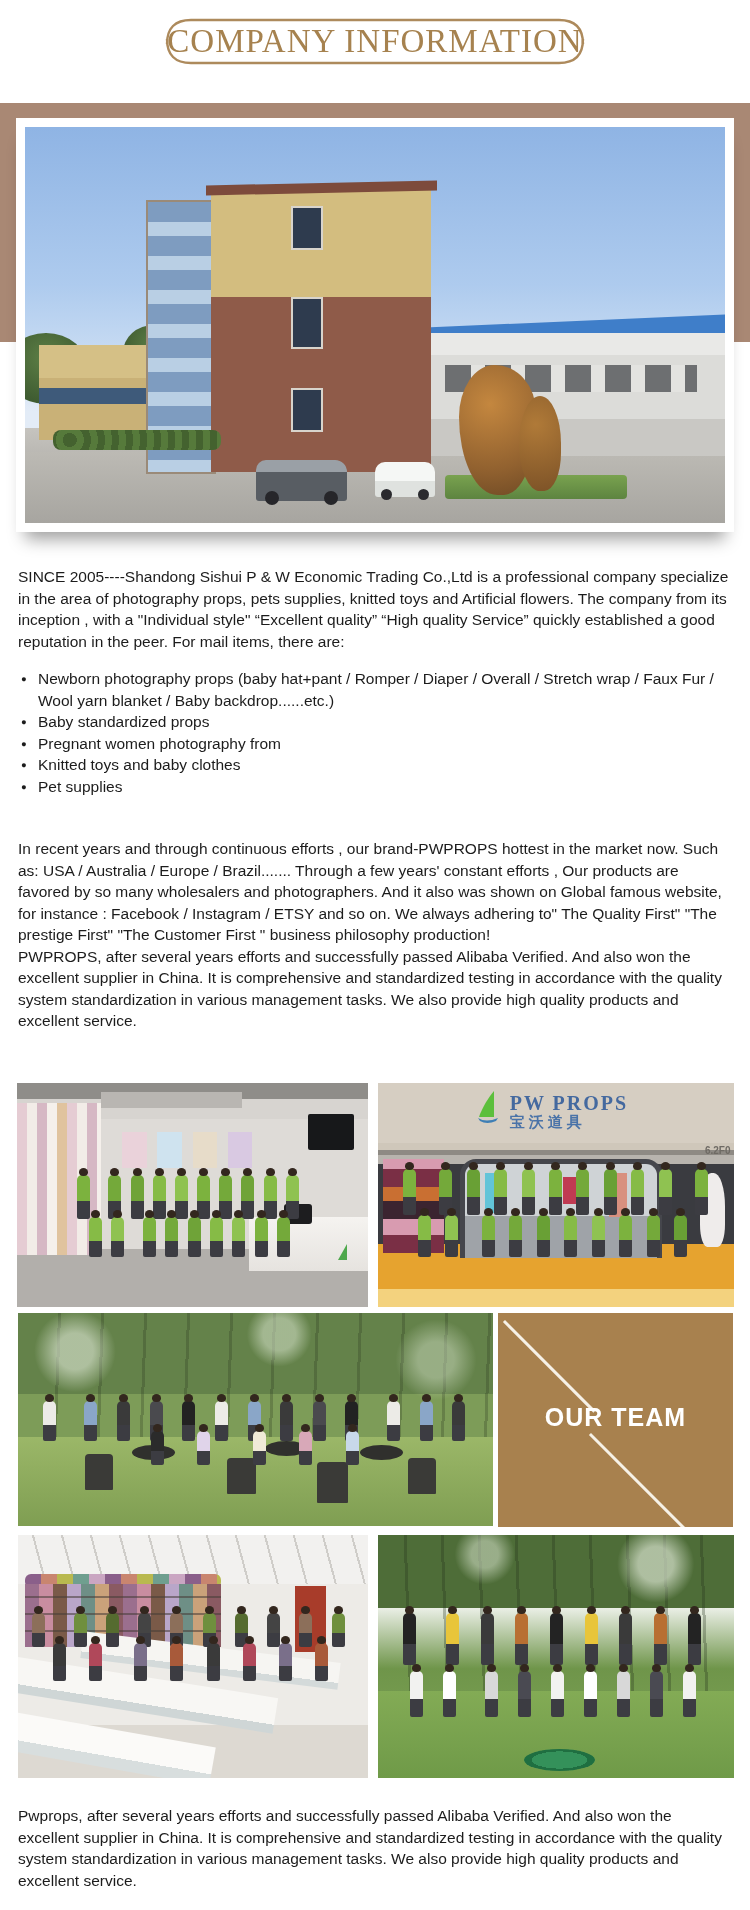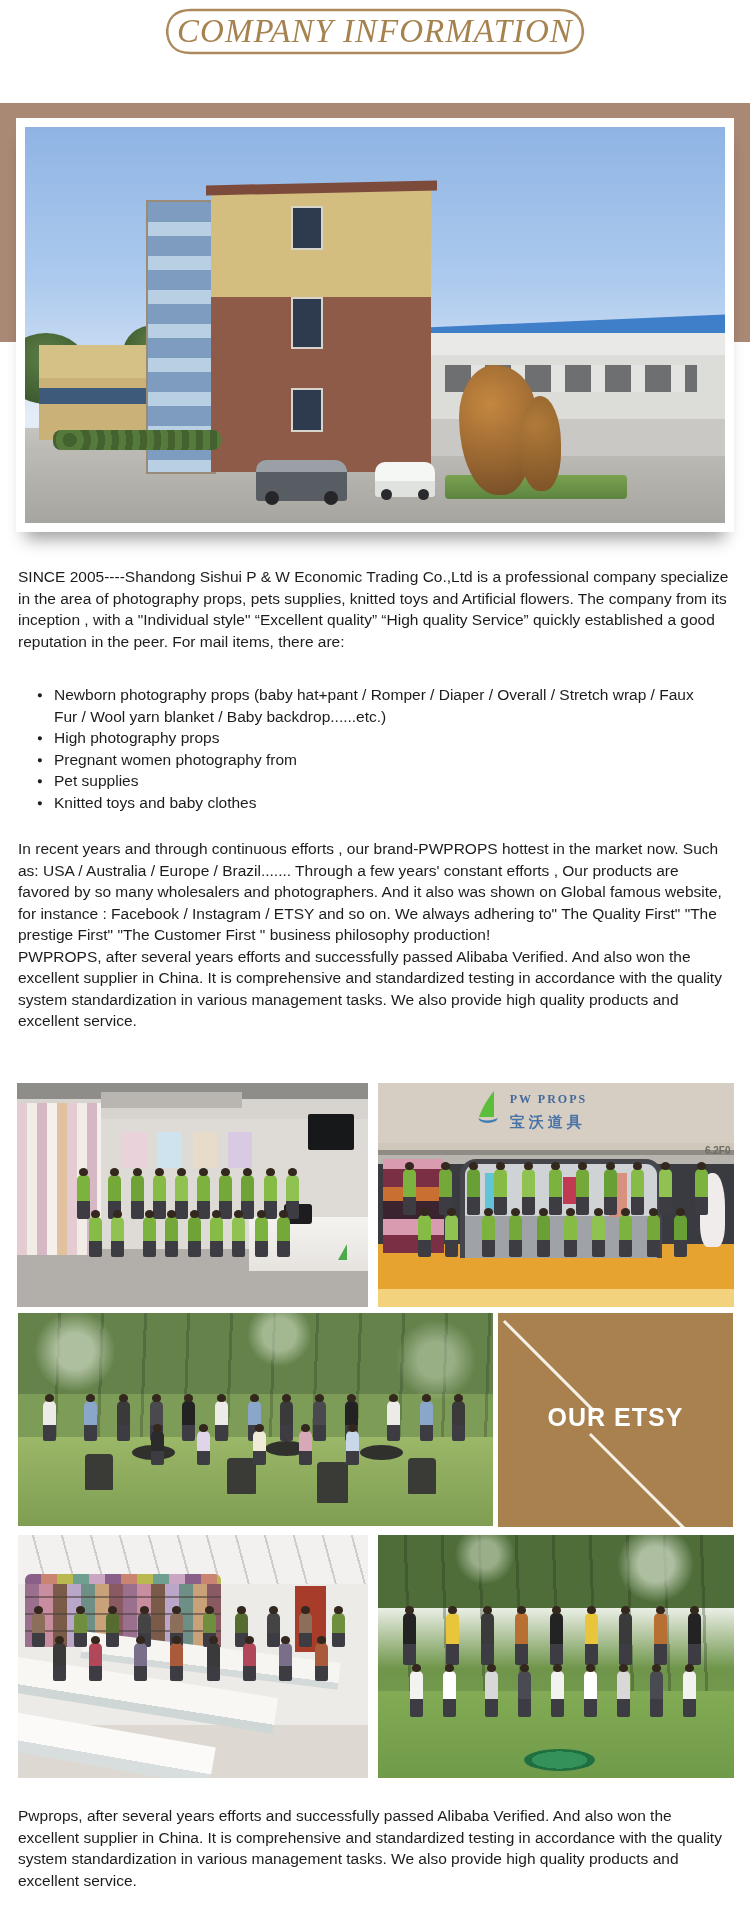--- a/index.html
+++ b/index.html
@@ -1,20 +1,20 @@
 <!DOCTYPE html>
 <html><head>
 <meta charset="utf-8">
 <style>
   html,body{margin:0;padding:0;background:#fff;}
   .page{position:relative;width:750px;height:1910px;background:#fff;overflow:hidden;
         font-family:"Liberation Sans",sans-serif;color:#1c1c1c;}
 
   
-  .hdr{position:absolute;top:0;left:50%;transform:translateX(-50%);width:440px;height:62px;font-style:italic;}
+  .hdr{position:absolute;top:10px;left:50%;transform:translateX(-50%);width:440px;height:62px;}
   .hdr svg{position:absolute;left:0;top:0;}
   .hdr h1{position:absolute;left:0;top:0;width:100%;margin:0;text-align:center;line-height:62px;
           font-family:"Liberation Serif",serif;font-weight:normal;font-size:33px;
           letter-spacing:1px;color:#a6824f;white-space:nowrap;}
 
   
   .band{position:absolute;top:103px;left:0;width:750px;height:239px;background:#a98874;}
   .card{position:absolute;top:118px;left:16px;width:700px;height:396px;background:#fff;
         padding:9px;box-shadow:0 16px 16px -9px rgba(0,0,0,.38);}
   .ph{position:relative;width:100%;height:100%;overflow:hidden;}
@@ -44,21 +44,21 @@
   .pb-van::before,.pb-van::after{content:"";position:absolute;bottom:-4px;width:14px;height:14px;border-radius:50%;background:#26262a;}
   .pb-van::before{left:9px}.pb-van::after{right:9px}
   .pb-car{left:50%;top:84.5%;width:8.5%;height:9%;background:linear-gradient(180deg,#f5f7f5 0 55%,#dfe2df 55%);border-radius:10px 10px 3px 3px;}
   .pb-car::before,.pb-car::after{content:"";position:absolute;bottom:-3px;width:11px;height:11px;border-radius:50%;background:#2a2a2e;}
   .pb-car::before{left:6px}.pb-car::after{right:6px}
   .pb-pole{left:26%;top:24%;width:0.5%;height:30%;background:#e8e6e0;}
 
   
   .txt{position:absolute;left:18px;width:714px;font-size:15.5px;line-height:21.5px;}
   .txt p{margin:0;}
-  ul.blist{margin:16px;padding:0;list-style:none;}
+  ul.blist{margin:0;padding:0;list-style:none;}
   ul.blist li{position:relative;padding-left:20px;}
   ul.blist li::before{content:"●";position:absolute;left:3px;top:0;font-size:9.5px;line-height:21.5px;}
 
   
   .gph{position:absolute;overflow:hidden;}
   .gph *{position:absolute;}
 
   
   .person{position:absolute;width:13px;border-radius:5px 5px 2px 2px;
           background:linear-gradient(var(--shirt,#7cb23e) 0 60%, #3c3c42 60%);}
@@ -81,21 +81,21 @@
   .pB-door{left:23%;top:34%;width:54%;height:42%;background:linear-gradient(180deg,#cfd3d6 0 55%,#9fa3a8 55%);border:5px solid #45464c;border-bottom:none;border-radius:16px 16px 0 0;}
   .pB-int1{left:30%;top:40%;width:6%;height:18%;background:#62c4d8;}
   .pB-int2{left:52%;top:42%;width:7%;height:12%;background:#c03a52;}
   .pB-int3{left:65%;top:40%;width:5%;height:20%;background:#d8907f;}
   .pB-posters{left:1.5%;top:34%;width:17%;height:42%;background:
      repeating-linear-gradient(0deg,#7a2f45 0 18px,#d89bb0 18px 34px,#3b2430 34px 52px,#c96f32 52px 66px);}
   .pB-mann{right:2.5%;top:40%;width:7%;height:33%;background:#efeceb;border-radius:45% 45% 30% 30%;}
   .pB-floor-edge{left:0;top:92%;width:100%;height:8%;background:#f3d27e;}
   .pB-logo{left:27%;top:3%;width:30px;height:34px;}
   .pB-brand{left:37%;top:4%;color:#44699f;font-family:"Liberation Serif",serif;font-weight:bold;
-            font-size:12px;letter-spacing:2px;white-space:nowrap;}
+            font-size:20px;letter-spacing:2px;white-space:nowrap;}
   .pB-brandcn{left:37%;top:13.5%;color:#4a73a8;font-size:15px;letter-spacing:4px;white-space:nowrap;font-weight:bold;}
   .pB-booth{right:1%;top:27.5%;color:#6e6a64;font-size:10px;font-weight:bold;}
 
   
   .pC{background:
      radial-gradient(circle at 12% 18%,rgba(235,242,228,.55) 0 4%,transparent 9%),
      radial-gradient(circle at 55% 10%,rgba(225,236,215,.5) 0 5%,transparent 10%),
      radial-gradient(circle at 88% 22%,rgba(230,240,220,.4) 0 4%,transparent 9%),
      repeating-linear-gradient(92deg,transparent 0 40px,rgba(42,54,30,.28) 40px 43px),
      linear-gradient(180deg,#64824a 0 38%,#7d9c58 38% 58%,#94b168 58%);}
@@ -176,24 +176,24 @@
     </div>
   </div>
 
   <div class="txt" style="top:566px;">
     <p>SINCE 2005----Shandong Sishui P &amp; W Economic Trading Co.,Ltd is a professional company specialize in the area of photography props, pets supplies, knitted toys and Artificial flowers. The company from its inception , with a "Individual style" “Excellent quality” “High quality Service” quickly established a good reputation in the peer.  For mail items, there are:</p>
   </div>
 
   <div class="txt" style="top:668px;">
     <ul class="blist" id="bullet-list">
         <li>Newborn photography props (baby hat+pant / Romper / Diaper / Overall / Stretch wrap / Faux Fur / Wool yarn blanket / Baby backdrop......etc.)</li>
-        <li>High photography props</li>
+        <li>Baby standardized props</li>
         <li>Pregnant women photography from</li>
+        <li> Knitted toys and baby clothes</li>
         <li>Pet supplies</li>
-        <li> Knitted toys and baby clothes</li>
       </ul>
   </div>
 
   <div class="txt" style="top:838px;">
     <p>In recent years and through continuous efforts , our brand-PWPROPS hottest in the market now. Such as: USA / Australia / Europe / Brazil....... Through a few years' constant efforts , Our products are favored by so many wholesalers and photographers. And it also was shown on Global famous website, for instance : Facebook / Instagram / ETSY and so on.  We always adhering to" The Quality First" "The prestige First" "The Customer First " business philosophy production!</p>
     <p>PWPROPS, after several years efforts and successfully passed Alibaba Verified. And also won the excellent supplier in China. It is comprehensive and standardized testing in accordance with the quality system standardization in various management tasks. We also provide high quality products and excellent service.</p>
   </div>
 
   <div class="gph pA" style="left:17px;top:1083px;width:351px;height:224px;">
     <div class="pA-sign"></div>
@@ -290,21 +290,21 @@
       <i class="person" style="left: 132.5px; top: 118px; height: 34px; --shirt: #2b2b2b;"></i>
       <i class="person" style="left: 179px; top: 118px; height: 34px; --shirt: #e0d4ea;"></i>
       <i class="person" style="left: 234.5px; top: 118px; height: 34px; --shirt: #f0ead8;"></i>
       <i class="person" style="left: 281px; top: 118px; height: 34px; --shirt: #d8a8b8;"></i>
       <i class="person" style="left: 327.5px; top: 118px; height: 34px; --shirt: #c8d8ea;"></i>
     </div>
 
   <div class="gph team" style="left:498px;top:1313px;width:235px;height:214px;">
     <div class="team-line" style="left:7px;top:7px;width:128px;"></div>
     <div class="team-line" style="left:93px;top:120px;width:165px;"></div>
-    <div class="team-label">OUR ETSY</div>
+    <div class="team-label">OUR TEAM</div>
   </div>
 
   <div class="gph pD" style="left:18px;top:1535px;width:350px;height:243px;">
     <div class="pD-ceil"></div>
     <div class="pD-yarnrow"></div>
     <div class="pD-shelf"></div>
     <div class="pD-door"></div>
     <div class="pD-t2"></div>
     <div class="pD-t1"></div>
     <div class="pD-t3"></div>

